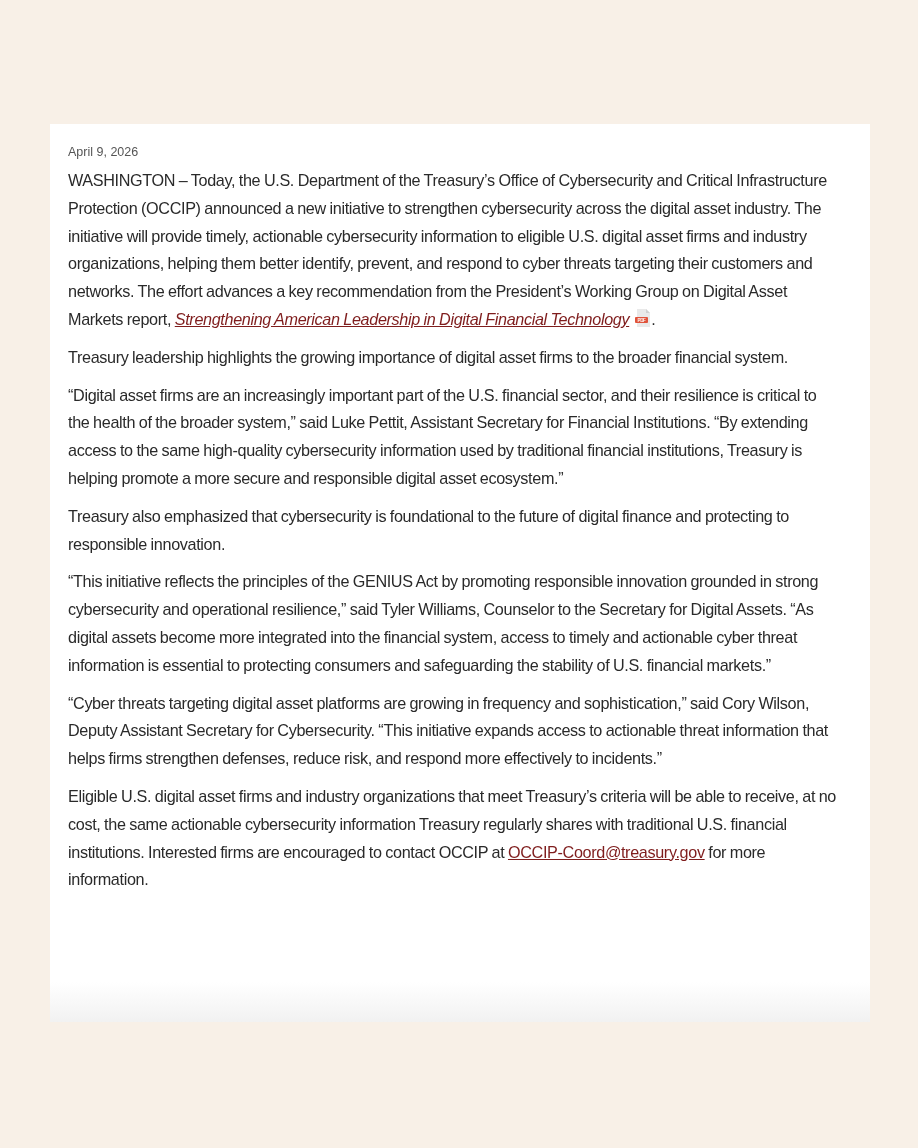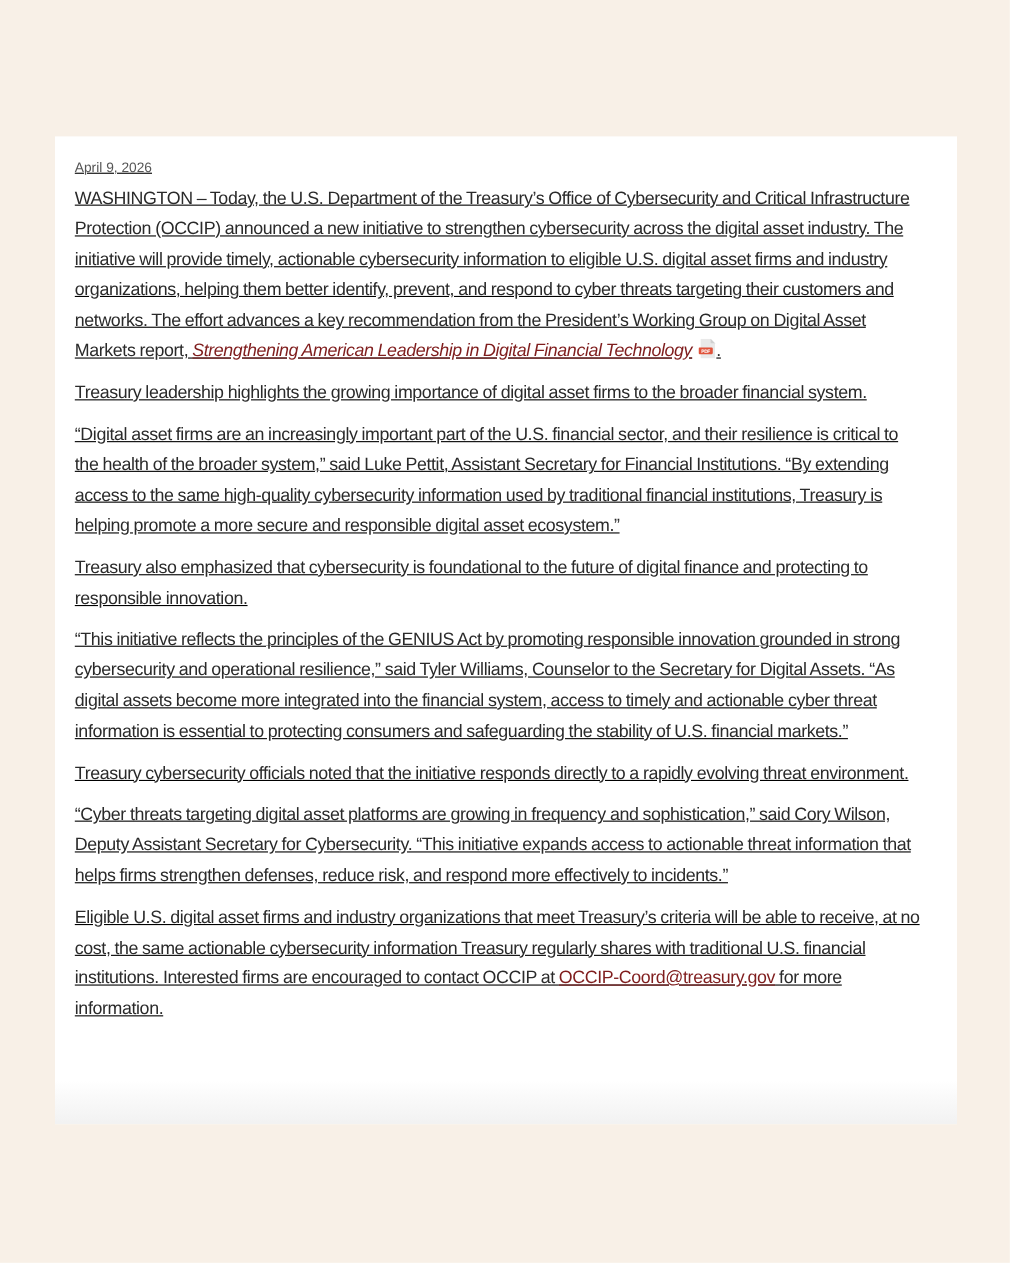--- a/index.html
+++ b/index.html
@@ -11,21 +11,20 @@
     overflow: hidden;
   }
   .card {
     position: absolute;
     left: 50px; top: 124px;
     width: 820px; height: 898px;
     background: #ffffff;
     box-sizing: border-box;
     padding: 20px 32px 0 18px;
     overflow: hidden;
-    text-decoration: underline;
   }
   .card::after {
     content: "";
     position: absolute;
     left: 0; right: 0; bottom: 0; height: 40px;
     background: linear-gradient(to bottom, rgba(255,255,255,0), rgba(240,240,240,0.9));
     pointer-events: none;
   }
   .date {
     font-size: 12.5px;
@@ -69,18 +68,17 @@
         </svg></span><span>.</span></p>
 
   <p class="para">Treasury leadership highlights the growing importance of digital asset firms to the broader financial system.</p>
 
   <p class="para">“Digital asset firms are an increasingly important part of the U.S. financial sector, and their resilience is critical to the health of the broader system,” said Luke Pettit, Assistant Secretary for Financial Institutions. “By extending access to the same high-quality cybersecurity information used by traditional financial institutions, Treasury is helping promote a more secure and responsible digital asset ecosystem.”</p>
 
   <p class="para">Treasury also emphasized that cybersecurity is foundational to the future of digital finance and protecting to responsible innovation.</p>
 
   <p class="para">“This initiative reflects the principles of the GENIUS Act by promoting responsible innovation grounded in strong cybersecurity and operational resilience,” said Tyler Williams, Counselor to the Secretary for Digital Assets. “As digital assets become more integrated into the financial system, access to timely and actionable cyber threat information is essential to protecting consumers and safeguarding the stability of U.S. financial markets.”</p>
 
-  <p class="para">Treasury cybersecurity officials noted that the initiative responds directly to a rapidly evolving threat environment.</p>
 
   <p class="para">“Cyber threats targeting digital asset platforms are growing in frequency and sophistication,” said Cory Wilson, Deputy Assistant Secretary for Cybersecurity. “This initiative expands access to actionable threat information that helps firms strengthen defenses, reduce risk, and respond more effectively to incidents.”</p>
 
   <p class="para"><span>Eligible U.S. digital asset firms and industry organizations that meet Treasury’s criteria will be able to receive, at no cost, the same actionable cybersecurity information Treasury regularly shares with traditional U.S. financial institutions. Interested firms are encouraged to contact OCCIP at </span><a class="link" href="#">OCCIP-Coord@treasury.gov</a><span> for more information.</span></p>
 </div>
 
 </body></html>

